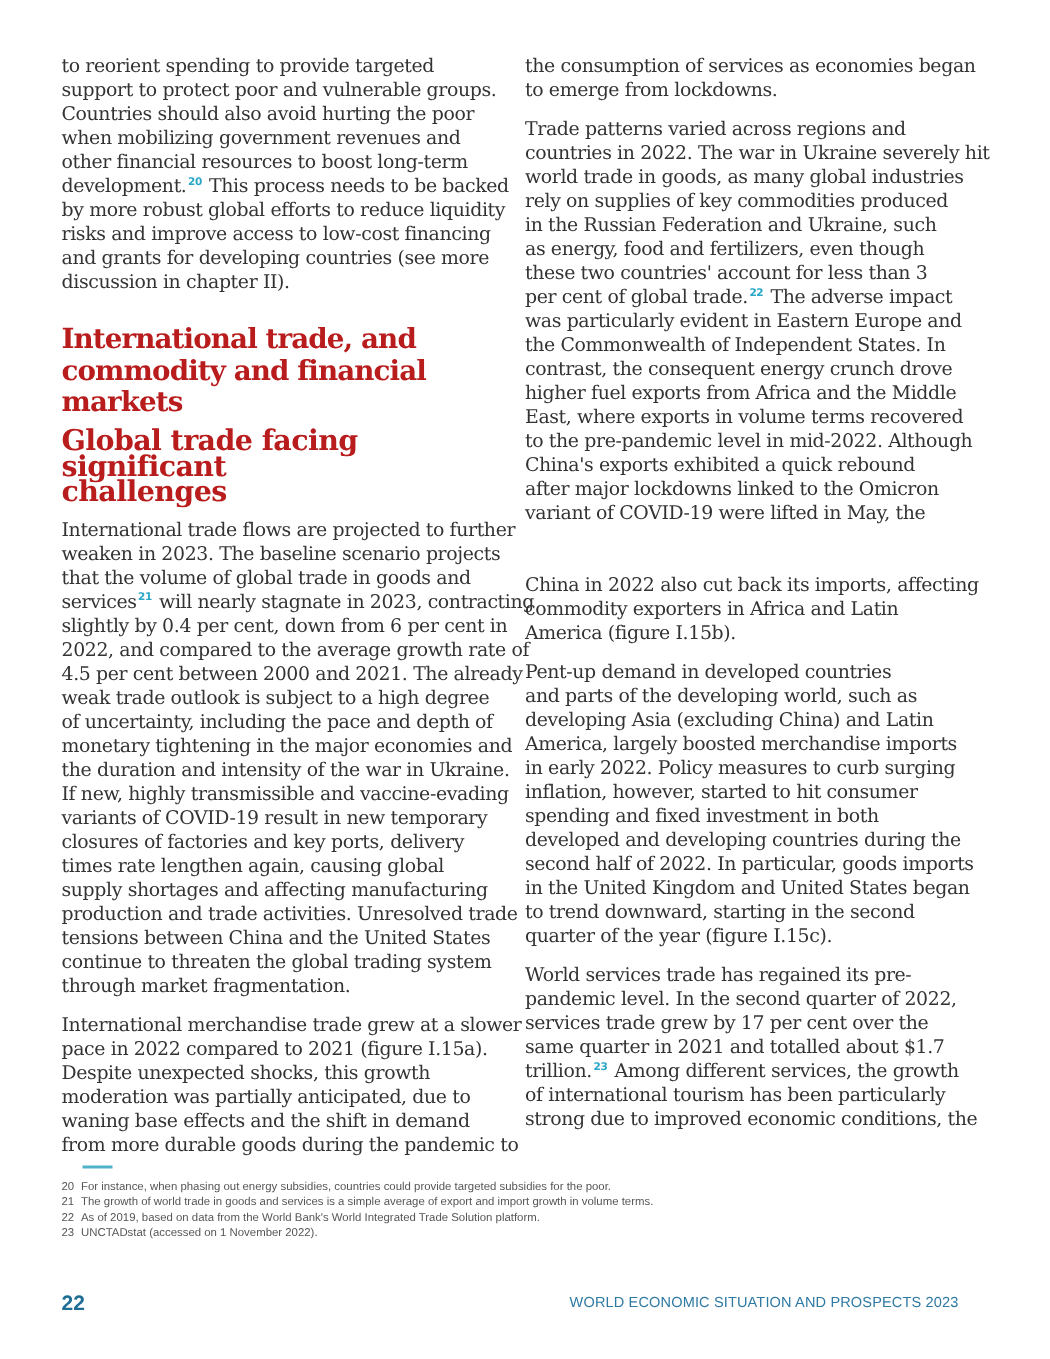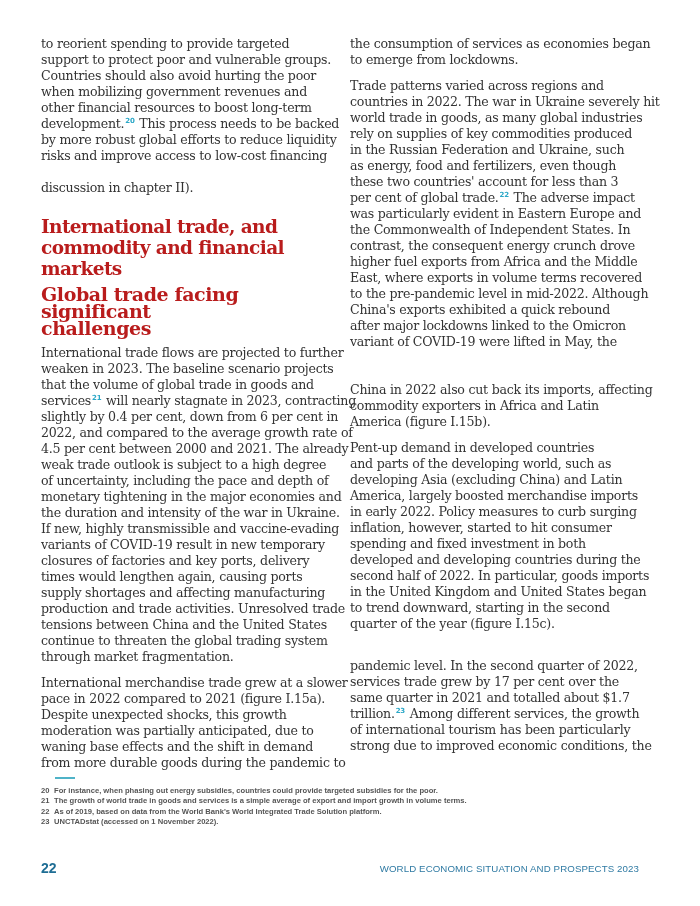--- a/index.html
+++ b/index.html
@@ -7,39 +7,39 @@
   .col { position: absolute; top: 36px; font-family: "DejaVu Serif", serif; font-size: 12.6px; line-height: 16px; color: #333333; letter-spacing: -0.25px; }
   .col.left { left: 41px; width: 300px; }
   .col.right { left: 350px; width: 300px; }
   .col p { margin: 0 0 10px 0; }
   .nw { white-space: nowrap; }
   .sup { font-family: "DejaVu Sans", sans-serif; font-size: 7px; color: #2aa7c7; vertical-align: super; line-height: 0; font-weight: bold; margin: 0 1px; }
   h2.section-title { font-family: "DejaVu Serif", serif; font-weight: bold; font-size: 18.5px; line-height: 21px; color: #b91c1c; margin: 20px 0 7px 0; letter-spacing: -0.6px; }
   h3.subsection-title { font-family: "DejaVu Serif", serif; font-weight: bold; font-size: 19px; line-height: 17px; color: #b91c1c; margin: 0 0 8px 0; letter-spacing: -0.4px; }
   .fn-rule { position: absolute; left: 55px; top: 777px; width: 20px; height: 2px; background: #4fb3c8; }
   .footnotes { position: absolute; left: 41px; top: 786px; width: 600px; font-family: "Liberation Sans", sans-serif; font-size: 7.6px; line-height: 10.3px; color: #555555; }
-  .fn { white-space: nowrap; font-weight: bold; }
+  .fn { white-space: nowrap; }
   .fn .num { display: inline-block; width: 13px; }
   .page-num { position: absolute; left: 41px; top: 860px; font-family: "Liberation Sans", sans-serif; font-weight: bold; font-size: 14px; color: #1e6d94; }
   .running-title { position: absolute; right: 61px; top: 863px; font-family: "Liberation Sans", sans-serif; font-size: 9.7px; color: #2f7aa3; letter-spacing: 0.1px; text-align: center; }
 </style>
 </head>
 <body>
 
 <div class="col left">
   <p>
     <span class="nw">to reorient spending to provide targeted</span><br>
     <span class="nw">support to protect poor and vulnerable groups.</span><br>
     <span class="nw">Countries should also avoid hurting the poor</span><br>
     <span class="nw">when mobilizing government revenues and</span><br>
     <span class="nw">other financial resources to boost long-term</span><br>
     <span class="nw"><span>development.</span><a class="sup">20</a><span> This process needs to be backed</span></span><br>
     <span class="nw">by more robust global efforts to reduce liquidity</span><br>
     <span class="nw">risks and improve access to low-cost financing</span><br>
-    <br>
+    <span class="nw">and grants for developing countries (see more</span><br>
     <span class="nw">discussion in chapter II).</span>
   </p>
 
   <h2 class="section-title">
     <span>International trade, and</span><br>
     <span>commodity and financial</span><br>
     <span>markets</span>
   </h2>
 
   <h3 class="subsection-title">
@@ -55,21 +55,21 @@
     <span class="nw">slightly by 0.4 per cent, down from 6 per cent in</span><br>
     <span class="nw">2022, and compared to the average growth rate of</span><br>
     <span class="nw">4.5 per cent between 2000 and 2021. The already</span><br>
     <span class="nw">weak trade outlook is subject to a high degree</span><br>
     <span class="nw">of uncertainty, including the pace and depth of</span><br>
     <span class="nw">monetary tightening in the major economies and</span><br>
     <span class="nw">the duration and intensity of the war in Ukraine.</span><br>
     <span class="nw">If new, highly transmissible and vaccine-evading</span><br>
     <span class="nw">variants of COVID-19 result in new temporary</span><br>
     <span class="nw">closures of factories and key ports, delivery</span><br>
-    <span class="nw">times would lengthen again, causing ports</span><br>
+    <span class="nw">times rate lengthen again, causing global</span><br>
     <span class="nw">supply shortages and affecting manufacturing</span><br>
     <span class="nw">production and trade activities. Unresolved trade</span><br>
     <span class="nw">tensions between China and the United States</span><br>
     <span class="nw">continue to threaten the global trading system</span><br>
     <span class="nw">through market fragmentation.</span>
   </p>
 
   <p>
     <span class="nw">International merchandise trade grew at a slower</span><br>
     <span class="nw">pace in 2022 compared to 2021 (figure I.15a).</span><br>
@@ -120,21 +120,21 @@
     <span class="nw">inflation, however, started to hit consumer</span><br>
     <span class="nw">spending and fixed investment in both</span><br>
     <span class="nw">developed and developing countries during the</span><br>
     <span class="nw">second half of 2022. In particular, goods imports</span><br>
     <span class="nw">in the United Kingdom and United States began</span><br>
     <span class="nw">to trend downward, starting in the second</span><br>
     <span class="nw">quarter of the year (figure I.15c).</span>
   </p>
 
   <p>
-    <br>
+    <span class="nw">World services trade has regained its pre-</span><br>
     <span class="nw">pandemic level. In the second quarter of 2022,</span><br>
     <span class="nw">services trade grew by 17 per cent over the</span><br>
     <span class="nw">same quarter in 2021 and totalled about $1.7</span><br>
     <span class="nw"><span>trillion.</span><a class="sup">23</a><span> Among different services, the growth</span></span><br>
     <span class="nw">of international tourism has been particularly</span><br>
     <span class="nw">strong due to improved economic conditions, the</span>
   </p>
 </div>
 
 <div class="fn-rule"></div>

